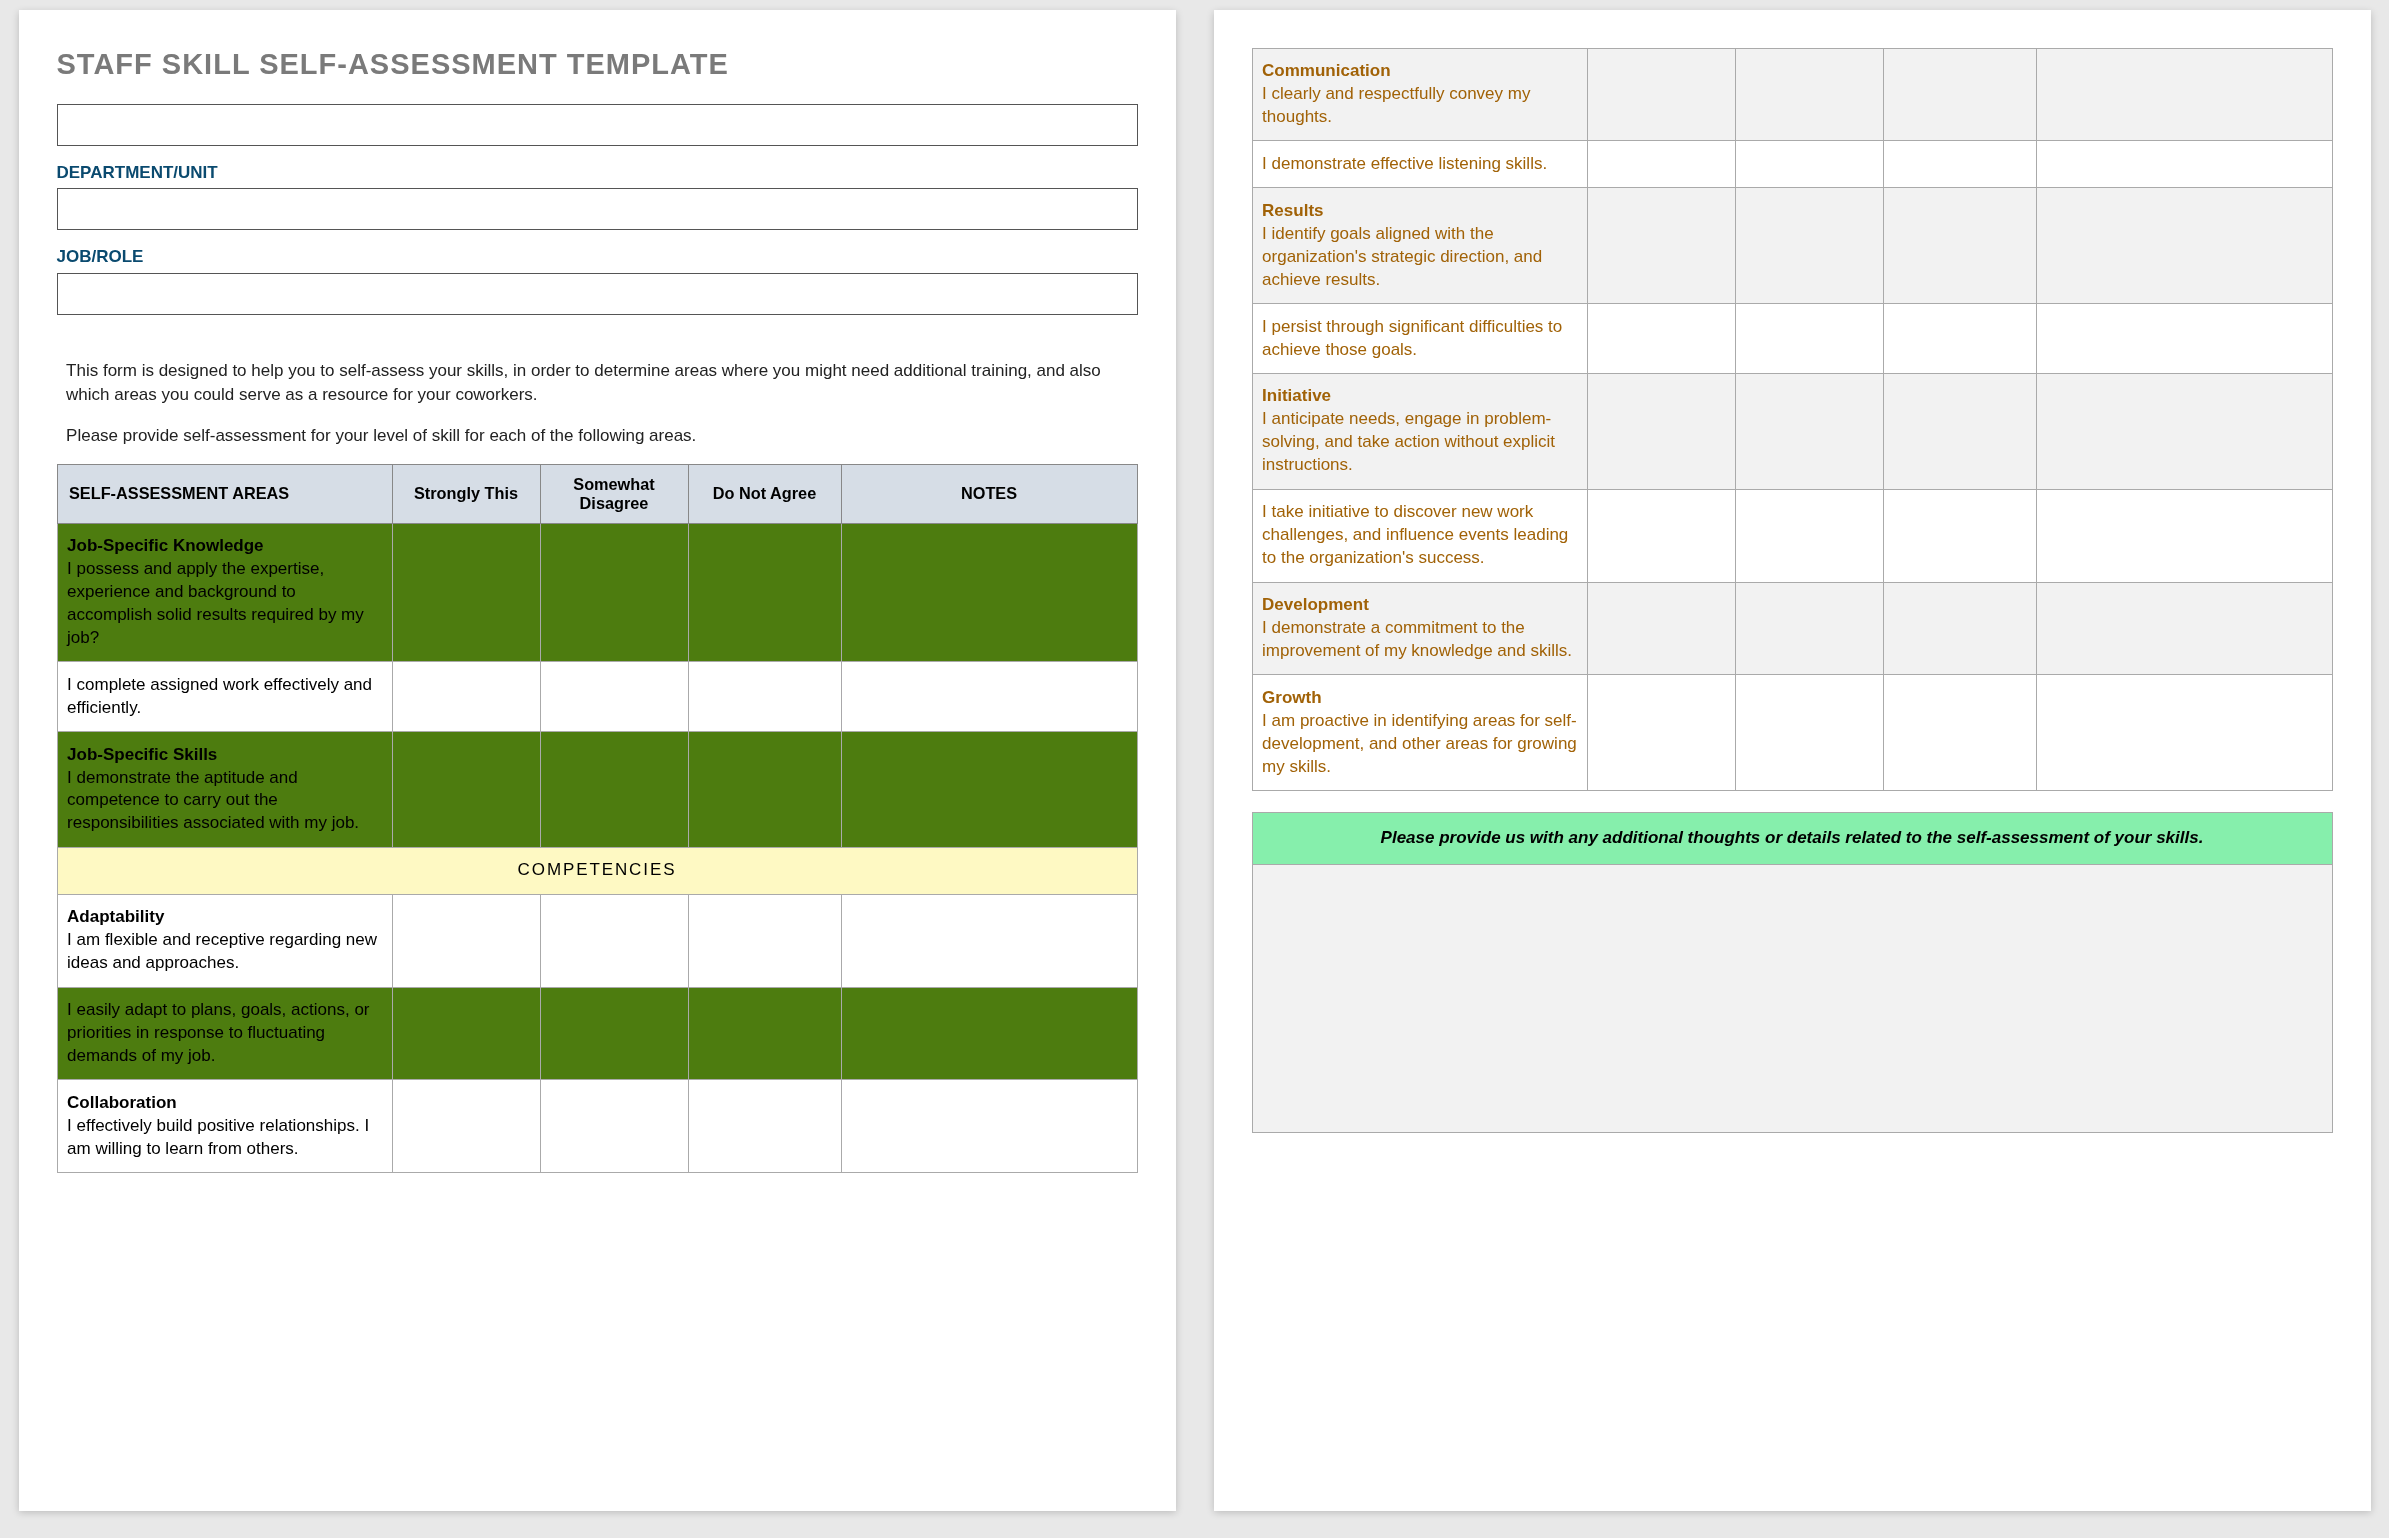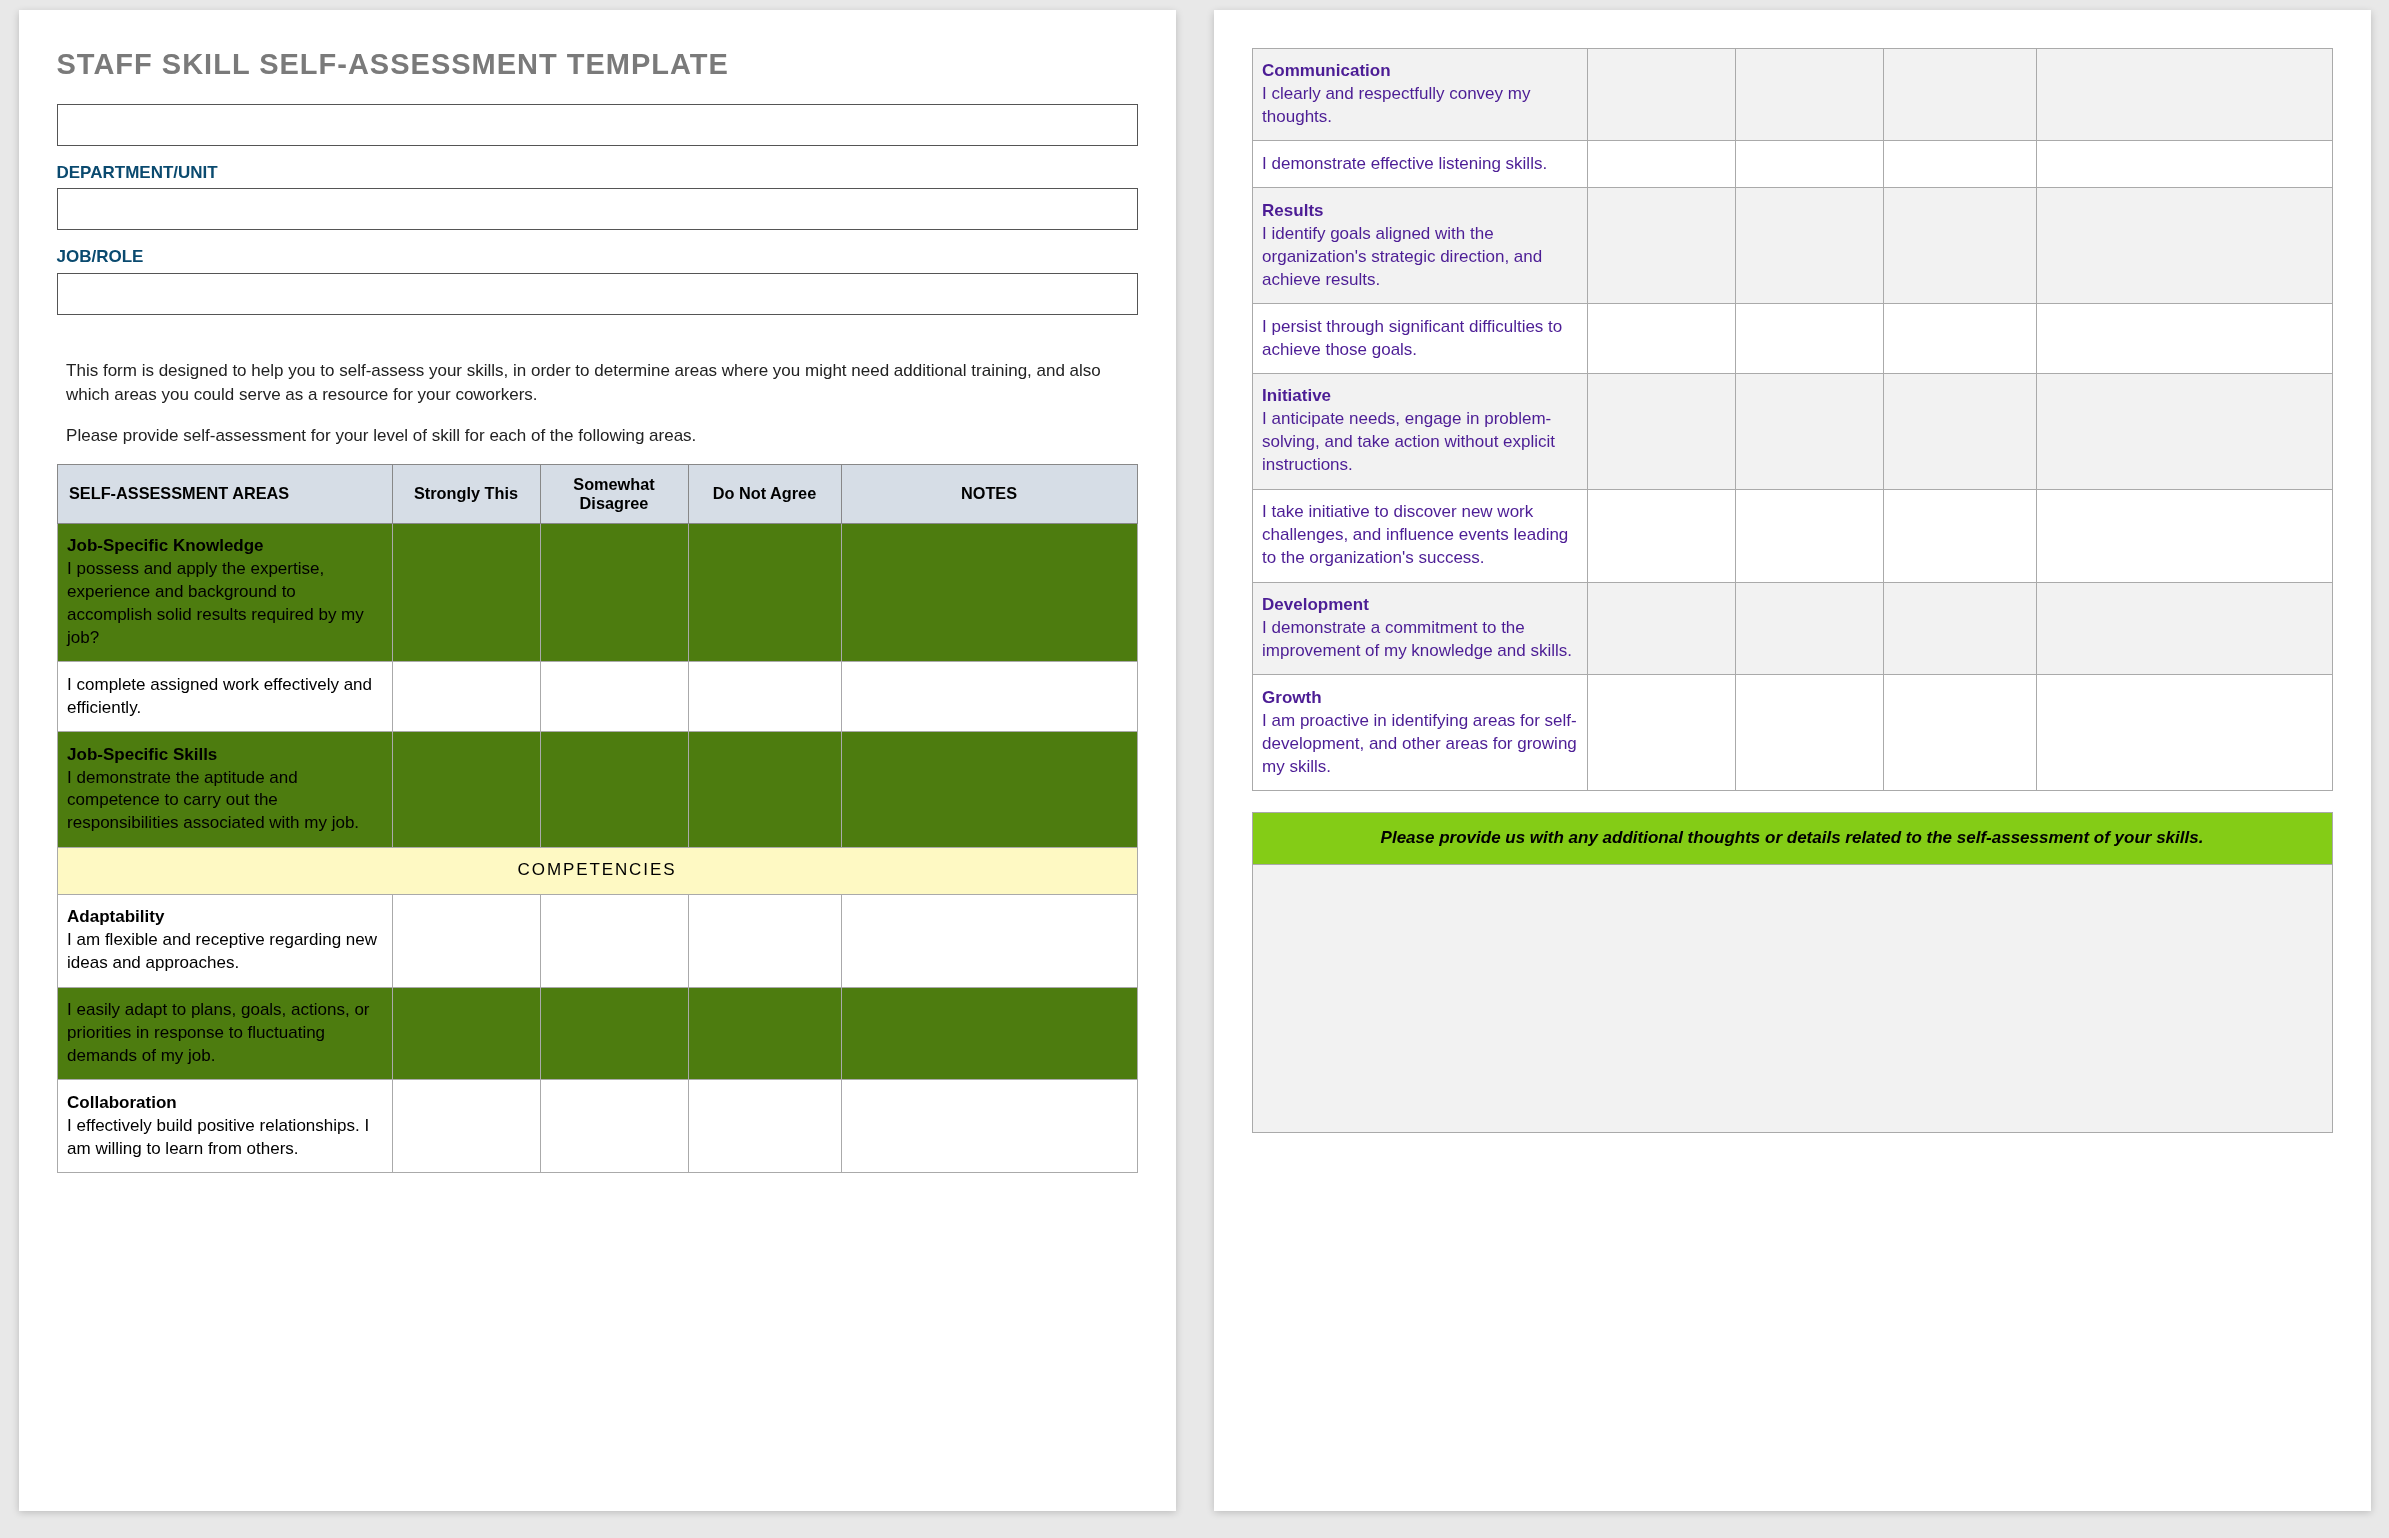--- a/index.html
+++ b/index.html
@@ -88,29 +88,29 @@
   .page2-table {
     width: 100%;
     border-collapse: collapse;
     table-layout: fixed;
   }
   .page2-table td {
     border: 1px solid #aaa;
     padding: 11.5px 9.6px;
     font-size: 17px;
     vertical-align: top;
-    color: #4c1d95;
+    color: #a16207;
     line-height: 1.35;
   }
   .page2-table td.area-cell { width: 335px; }
   .page2-table tr.shaded td { background: #f2f2f2; }
   .page2-table tr.plain td { background: #fff; }
   .feedback-label {
     border: 1px solid #aaa;
-    background: #84cc16;
+    background: #86efac;
     padding: 15.3px 17px;
     font-size: 17px;
     font-weight: bold;
     font-style: italic;
     text-align: center;
     margin-top: 21px;
   }
   .feedback-box {
     border: 1px solid #aaa;
     border-top: none;

